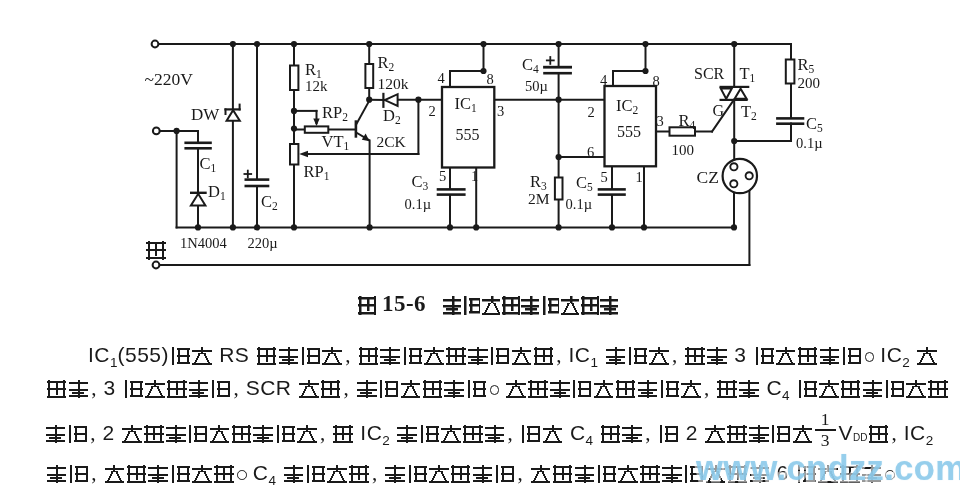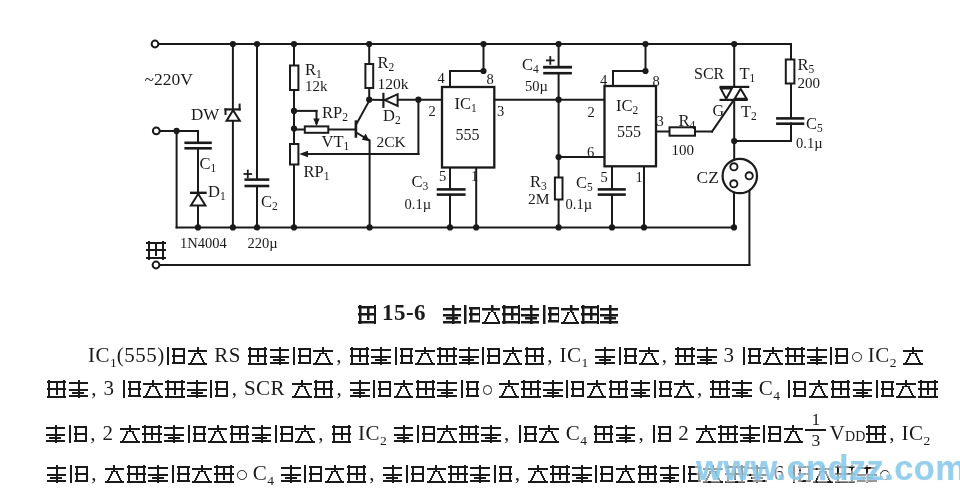--- a/index.html
+++ b/index.html
@@ -14,27 +14,27 @@
 .z.c{background-image:linear-gradient(#1a1a1a,#1a1a1a),linear-gradient(#1a1a1a,#1a1a1a),linear-gradient(#1a1a1a,#1a1a1a),linear-gradient(#1a1a1a,#1a1a1a),linear-gradient(#1a1a1a,#1a1a1a),linear-gradient(#1a1a1a,#1a1a1a);
  background-size:2.2px 100%,13px 2.2px,13px 2.2px,13px 2.2px,2.2px 13px,2.2px 13px;
  background-position:1.5px 0,6.5px 1.5px,6.5px 8px,6.5px 15px,7.5px 2.5px,17px 2.5px}
 .z.d{background-image:linear-gradient(#1a1a1a,#1a1a1a),linear-gradient(#1a1a1a,#1a1a1a),linear-gradient(115deg,transparent 43%,#1a1a1a 43%,#1a1a1a 57%,transparent 57%),linear-gradient(65deg,transparent 43%,#1a1a1a 43%,#1a1a1a 57%,transparent 57%),linear-gradient(#1a1a1a,#1a1a1a);
  background-size:100% 2.2px,2.2px 7px,10px 12px,10px 12px,100% 2.2px;
  background-position:0 3px,8.8px 0,0 6.5px,9.6px 6.5px,0 16.5px}
 .bo.a{background-size:100% 2.5px,100% 2.5px,100% 2.5px,2.5px 100%,2.5px 100%,2.5px 12px}
 .bo.b{background-size:2.5px 100%,100% 2.5px,100% 2.5px,100% 2.5px,12px 2.5px}
 .bo.c{background-size:2.5px 100%,13px 2.5px,13px 2.5px,13px 2.5px,2.5px 13px,2.5px 13px}
 .bo.d{background-size:100% 2.5px,2.5px 7px,10px 12px,10px 12px,100% 2.5px}
-.cap{position:absolute;left:357px;top:300px;font-size:21px;font-weight:bold;white-space:nowrap;line-height:26px}
+.cap{position:absolute;left:357px;top:291px;font-size:21px;font-weight:bold;white-space:nowrap;line-height:26px}
 .cap .z{width:18px;margin:0 0.85px}
 .capn{font-family:"Liberation Serif",serif;font-size:23px;letter-spacing:0.5px}
 .pl{position:absolute;white-space:nowrap;font-size:21px;line-height:26px;height:26px}
-.lt{font-family:Liberation Serif, serif;font-size:21px;letter-spacing:0.5px}
+.lt{font-family:Liberation Sans, sans-serif;font-size:21px;letter-spacing:0.5px}
 .lt sub,.pl sub{font-size:13.5px;vertical-align:-4.5px;line-height:0;letter-spacing:0}
-sub.dd{font-size:14px;letter-spacing:0;vertical-align:-1px}
+sub.dd{font-size:10px;letter-spacing:0;vertical-align:-1px}
 .cm{font-family:"Liberation Serif",serif;font-size:21px;margin:0 7px 0 2px}
 .jd{display:inline-block;width:7.6px;height:7.6px;border:1.8px solid #1a1a1a;border-radius:50%;
  margin:0 6px 0 2.5px;vertical-align:-0.5px}
 .frac{display:inline-block;width:21px;height:1px;position:relative;vertical-align:0;
  margin:0 3px 0 1px}
 .fstk{position:absolute;left:0;top:-28px;width:21px;text-align:center;
  font-family:"Liberation Serif",serif;font-size:17.5px;line-height:0.95;letter-spacing:0}
 .ft{display:block;padding-bottom:1.5px;border-bottom:2px solid #1a1a1a}
 .fb{display:block;padding-top:1.5px}
 .wm{position:absolute;left:684px;top:448.5px;font-family:"Liberation Sans",sans-serif;

